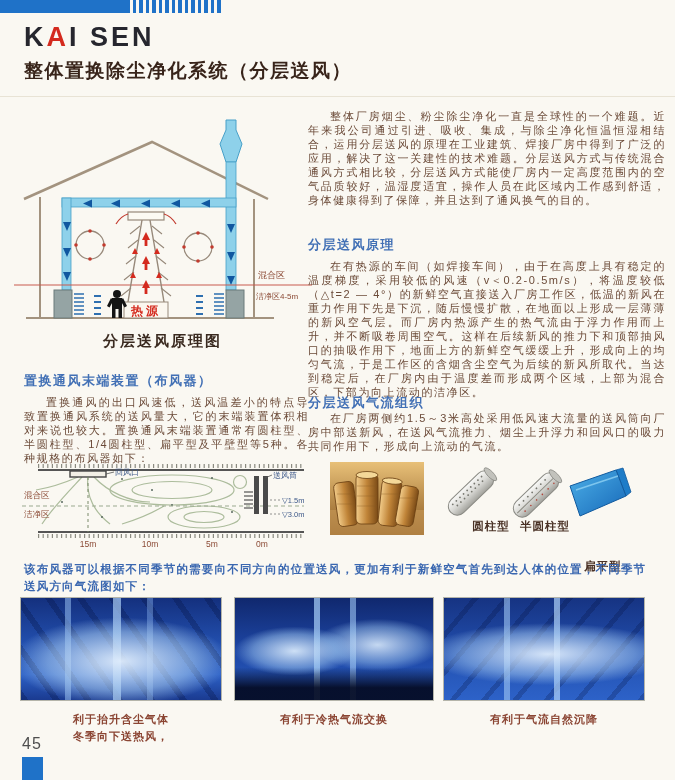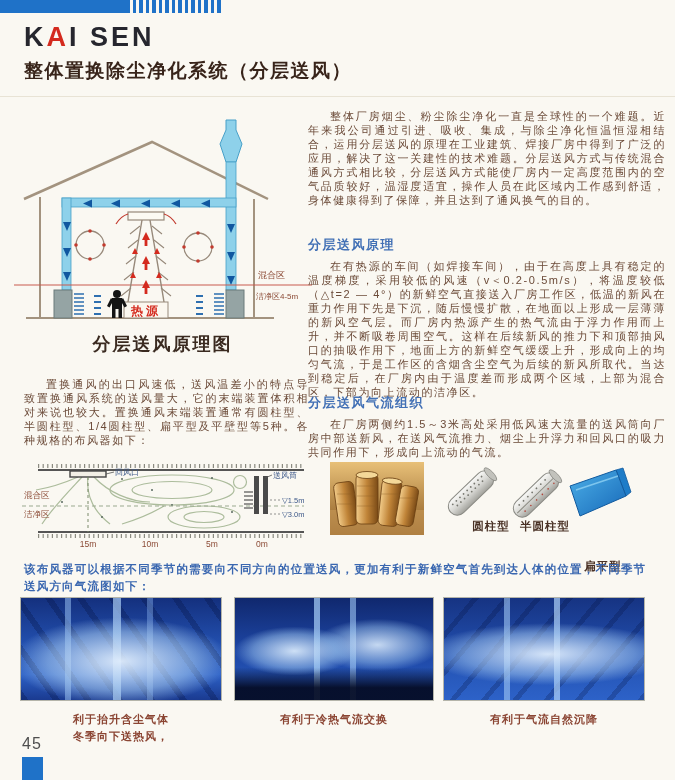--- a/index.html
+++ b/index.html
@@ -21,21 +21,21 @@
   .title-rule{left:0;top:96px;width:675px;height:1px;background:#e8e3d5;}
 
   
   .sec-heading{font-size:13px;font-weight:bold;color:#4270b5;letter-spacing:1.5px;}
   .body-text{font-size:11px;line-height:1.27;letter-spacing:1.6px;color:#6b4a38;
     text-align:justify;text-indent:2em;}
   .right-col{width:358px;}
   .left-col{width:285px;}
 
   .diagram-caption{left:10px;top:332px;width:305px;text-align:center;
-    font-size:18px;font-weight:bold;color:#3a2a20;letter-spacing:2px;}
+    font-size:15px;font-weight:bold;color:#3a2a20;letter-spacing:2px;}
 
   .season-note{left:24px;top:561px;width:632px;font-size:11.5px;font-weight:bold;
     color:#3a67b0;letter-spacing:1.2px;line-height:1.5;}
 
   
   .prod-label{top:519px;text-align:center;font-size:11.5px;font-weight:bold;
     color:#4a3226;letter-spacing:1px;}
 
   
   .photo{top:597px;height:104px;border:1px solid #b5b5aa;box-sizing:border-box;}
@@ -172,24 +172,25 @@
 
 <div class="abs right-col" style="left:308px;top:104px;">
   <div class="body-text" style="margin-top:6px;">整体厂房烟尘、粉尘除尘净化一直是全球性的一个难题。近年来我公司通过引进、吸收、集成，与除尘净化恒温恒湿相结合，运用分层送风的原理在工业建筑、焊接厂房中得到了广泛的应用，解决了这一关建性的技术难题。分层送风方式与传统混合通风方式相比较，分层送风方式能使厂房内一定高度范围内的空气品质较好，温湿度适宜，操作人员在此区域内工作感到舒适，身体健康得到了保障，并且达到了通风换气的目的。</div>
 </div>
 <div class="abs right-col" style="left:308px;top:236px;">
   <div class="sec-heading">分层送风原理</div>
   <div class="body-text" style="margin-top:6px;">在有热源的车间（如焊接车间），由于在高度上具有稳定的温度梯度，采用较低的风速（v＜0.2-0.5m/s），将温度较低（△t=2 — 4°）的新鲜空气直接送入厂房工作区，低温的新风在重力作用下先是下沉，随后慢慢扩散，在地面以上形成一层薄薄的新风空气层。而厂房内热源产生的热气流由于浮力作用而上升，并不断吸卷周围空气。这样在后续新风的推力下和顶部抽风口的抽吸作用下，地面上方的新鲜空气缓缓上升，形成向上的均匀气流，于是工作区的含烟含尘空气为后续的新风所取代。当达到稳定后，在厂房内由于温度差而形成两个区域，上部为混合区，下部为向上流动的洁净区。</div>
 </div>
 <div class="abs right-col" style="left:308px;top:394px;">
   <div class="sec-heading">分层送风气流组织</div>
-  <div class="body-text" style="margin-top:6px;">在厂房两侧约1.5～3米高处采用低风速大流量的送风筒向厂房中部送新风，在送风气流推力、烟尘上升浮力和回风口的吸力共同作用下，形成向上流动的气流。</div>
+  <div class="body-text" style="">在厂房两侧约1.5～3米高处采用低风速大流量的送风筒向厂房中部送新风，在送风气流推力、烟尘上升浮力和回风口的吸力共同作用下，形成向上流动的气流。</div>
 </div>
 
 <div class="abs left-col" style="left:24px;top:372px;">
+  <div class="sec-heading">置换通风末端装置（布风器）</div>
   <div class="body-text" style="margin-top:6px;">置换通风的出口风速低，送风温差小的特点导致置换通风系统的送风量大，它的末端装置体积相对来说也较大。置换通风末端装置通常有圆柱型、半圆柱型、1/4圆柱型、扁平型及平壁型等5种。各种规格的布风器如下：</div>
 </div>
 
 <svg class="abs" style="left:22px;top:462px;" width="300" height="100" viewBox="0 0 300 100">
   <line x1="16" y1="4" x2="282" y2="4" stroke="#8a8a80" stroke-width="4" stroke-dasharray="1.2 3.4"></line>
   <line x1="16" y1="8" x2="282" y2="8" stroke="#555" stroke-width="2"></line>
   <line x1="16" y1="74" x2="282" y2="74" stroke="#8a8a80" stroke-width="4" stroke-dasharray="1.2 3.4"></line>
   <line x1="16" y1="70" x2="282" y2="70" stroke="#555" stroke-width="2"></line>
 
   <g stroke="#acbc9c" stroke-width="1.2" fill="none">

